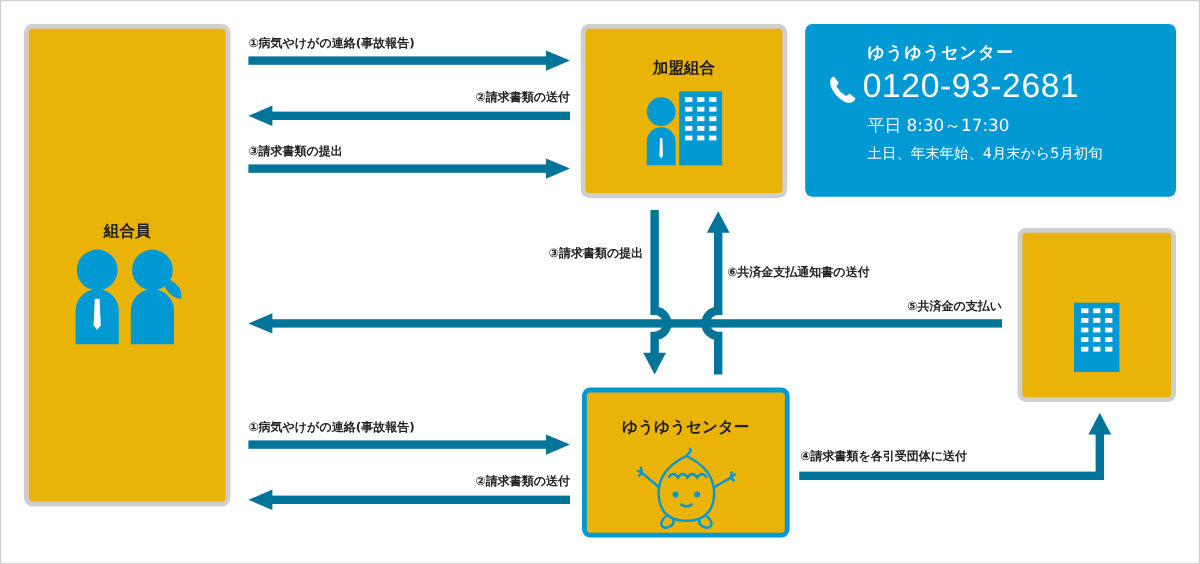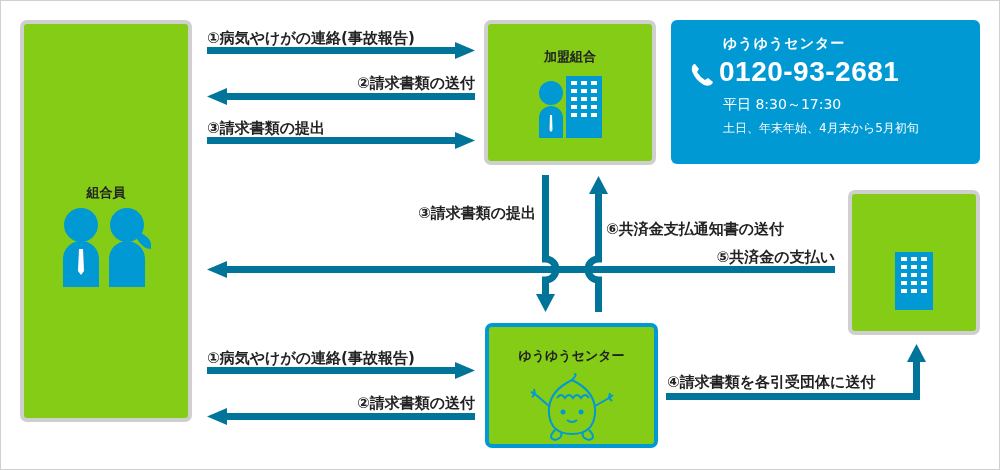--- a/index.html
+++ b/index.html
@@ -1,26 +1,26 @@
 <!DOCTYPE html>
 <html><head>
   <meta charset="utf-8">
   <style>
     html, body { margin: 0; padding: 0; background: #fff; }
     body { width: 1000px; height: 470px; position: relative; overflow: hidden;
            font-family: "DejaVu Sans", "Liberation Sans", sans-serif; color: #222; }
     .frame { position: absolute; left: 0; top: 0; width: 998px; height: 468px; border: 1px solid #d0d0d0; }
-    .box { position: absolute; background: #84cc16; border: 4px solid #cfcfcf; border-radius: 7px; box-sizing: border-box; }
+    .box { position: absolute; background: #eab308; border: 4px solid #cfcfcf; border-radius: 7px; box-sizing: border-box; }
     .box-title { position: absolute; left: 0; right: 0; text-align: center; font-size: 13px; font-weight: bold; color: #222; }
-    .lbl { position: absolute; font-size: 15px; font-weight: bold; color: #222; white-space: nowrap; }
+    .lbl { position: absolute; font-size: 10px; font-weight: bold; color: #222; white-space: nowrap; }
     .lbl.r { text-align: right; }
     svg.arrows { position: absolute; left: 0; top: 0; }
     .info { position: absolute; left: 671px; top: 20px; width: 309px; height: 144px; background: #0099d4; border-radius: 6px; color: #fff; }
     .info .t1 { position: absolute; left: 52px; top: 15px; font-size: 14px; font-weight: bold; letter-spacing: 1px; }
-    .info .tel { position: absolute; left: 48px; top: 36px; font-size: 28px; font-family: "Liberation Sans", sans-serif; letter-spacing: 0.5px; font-weight: bold; }
+    .info .tel { position: absolute; left: 48px; top: 36px; font-size: 28px; font-family: "Liberation Sans", sans-serif; letter-spacing: 0.5px; }
     .info .hrs { position: absolute; left: 52px; top: 76px; font-size: 14px; }
     .info .n1 { position: absolute; left: 52px; top: 100px; font-size: 12px; text-align: right; }
     .info .n2 { position: absolute; left: 52px; top: 119px; font-size: 12px; }
     .info .phone { position: absolute; left: 18px; top: 42px; }
     .ico { position: absolute; }
   </style>
 </head>
 <body>
 
 <div class="frame"></div>

